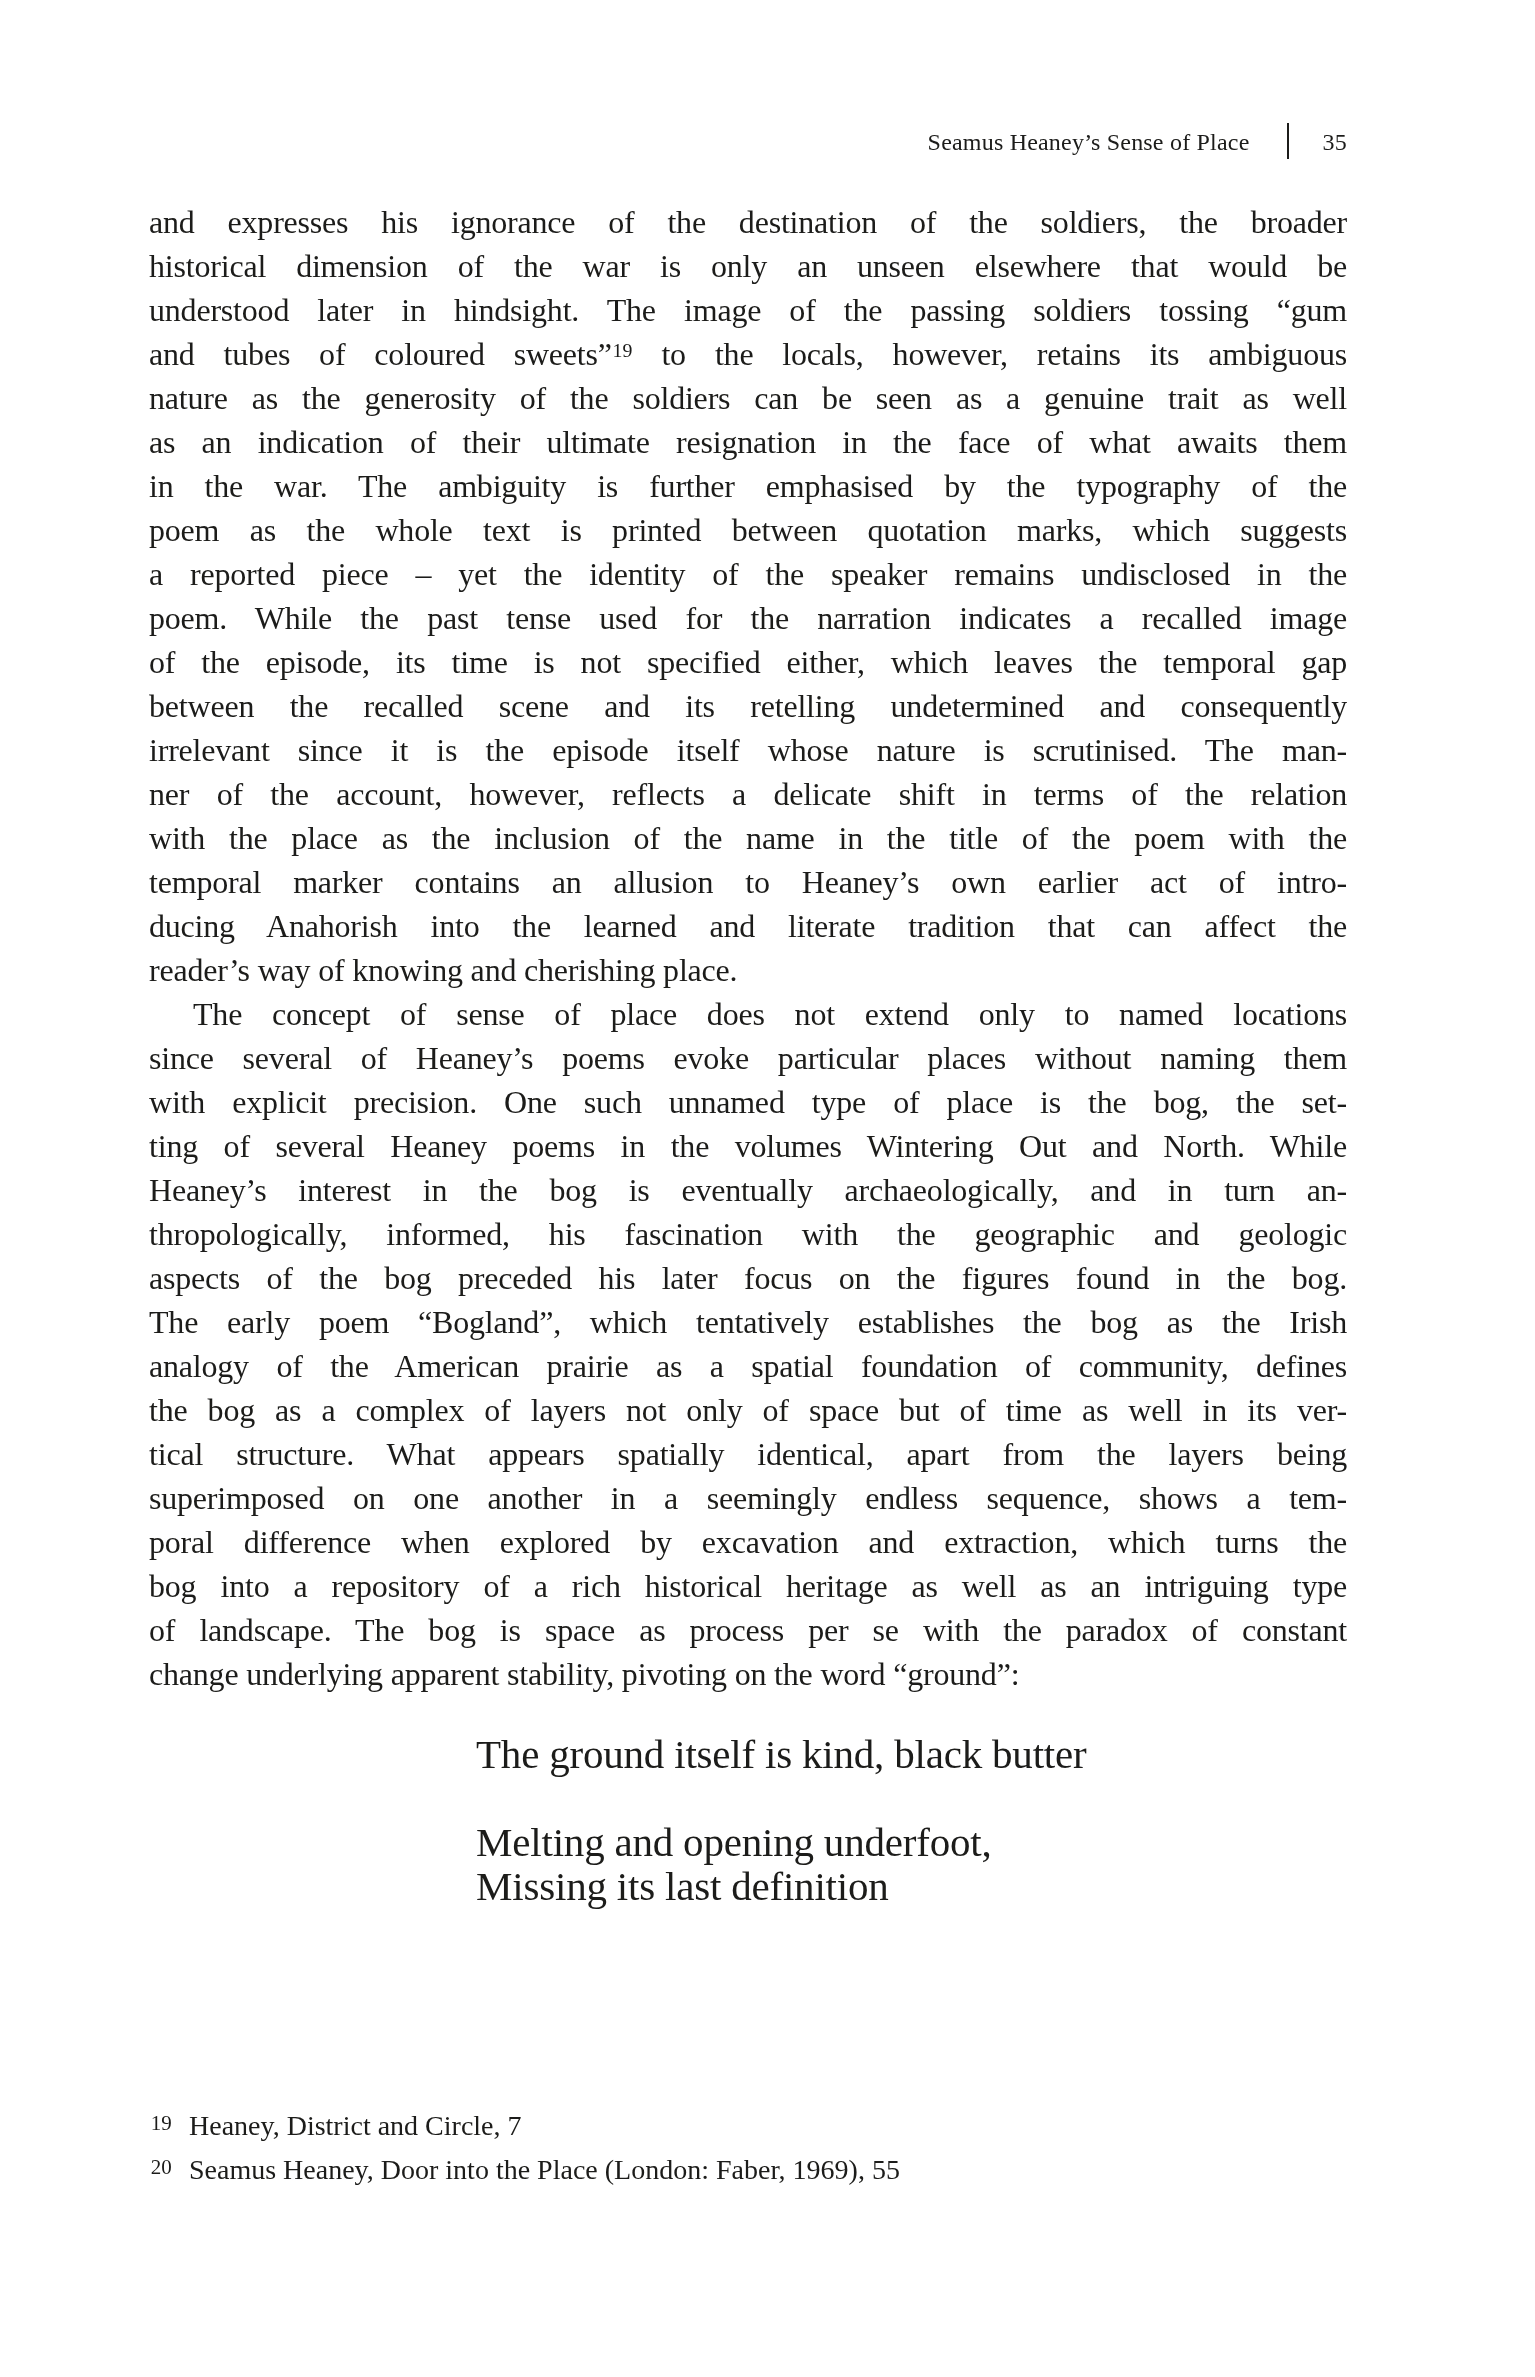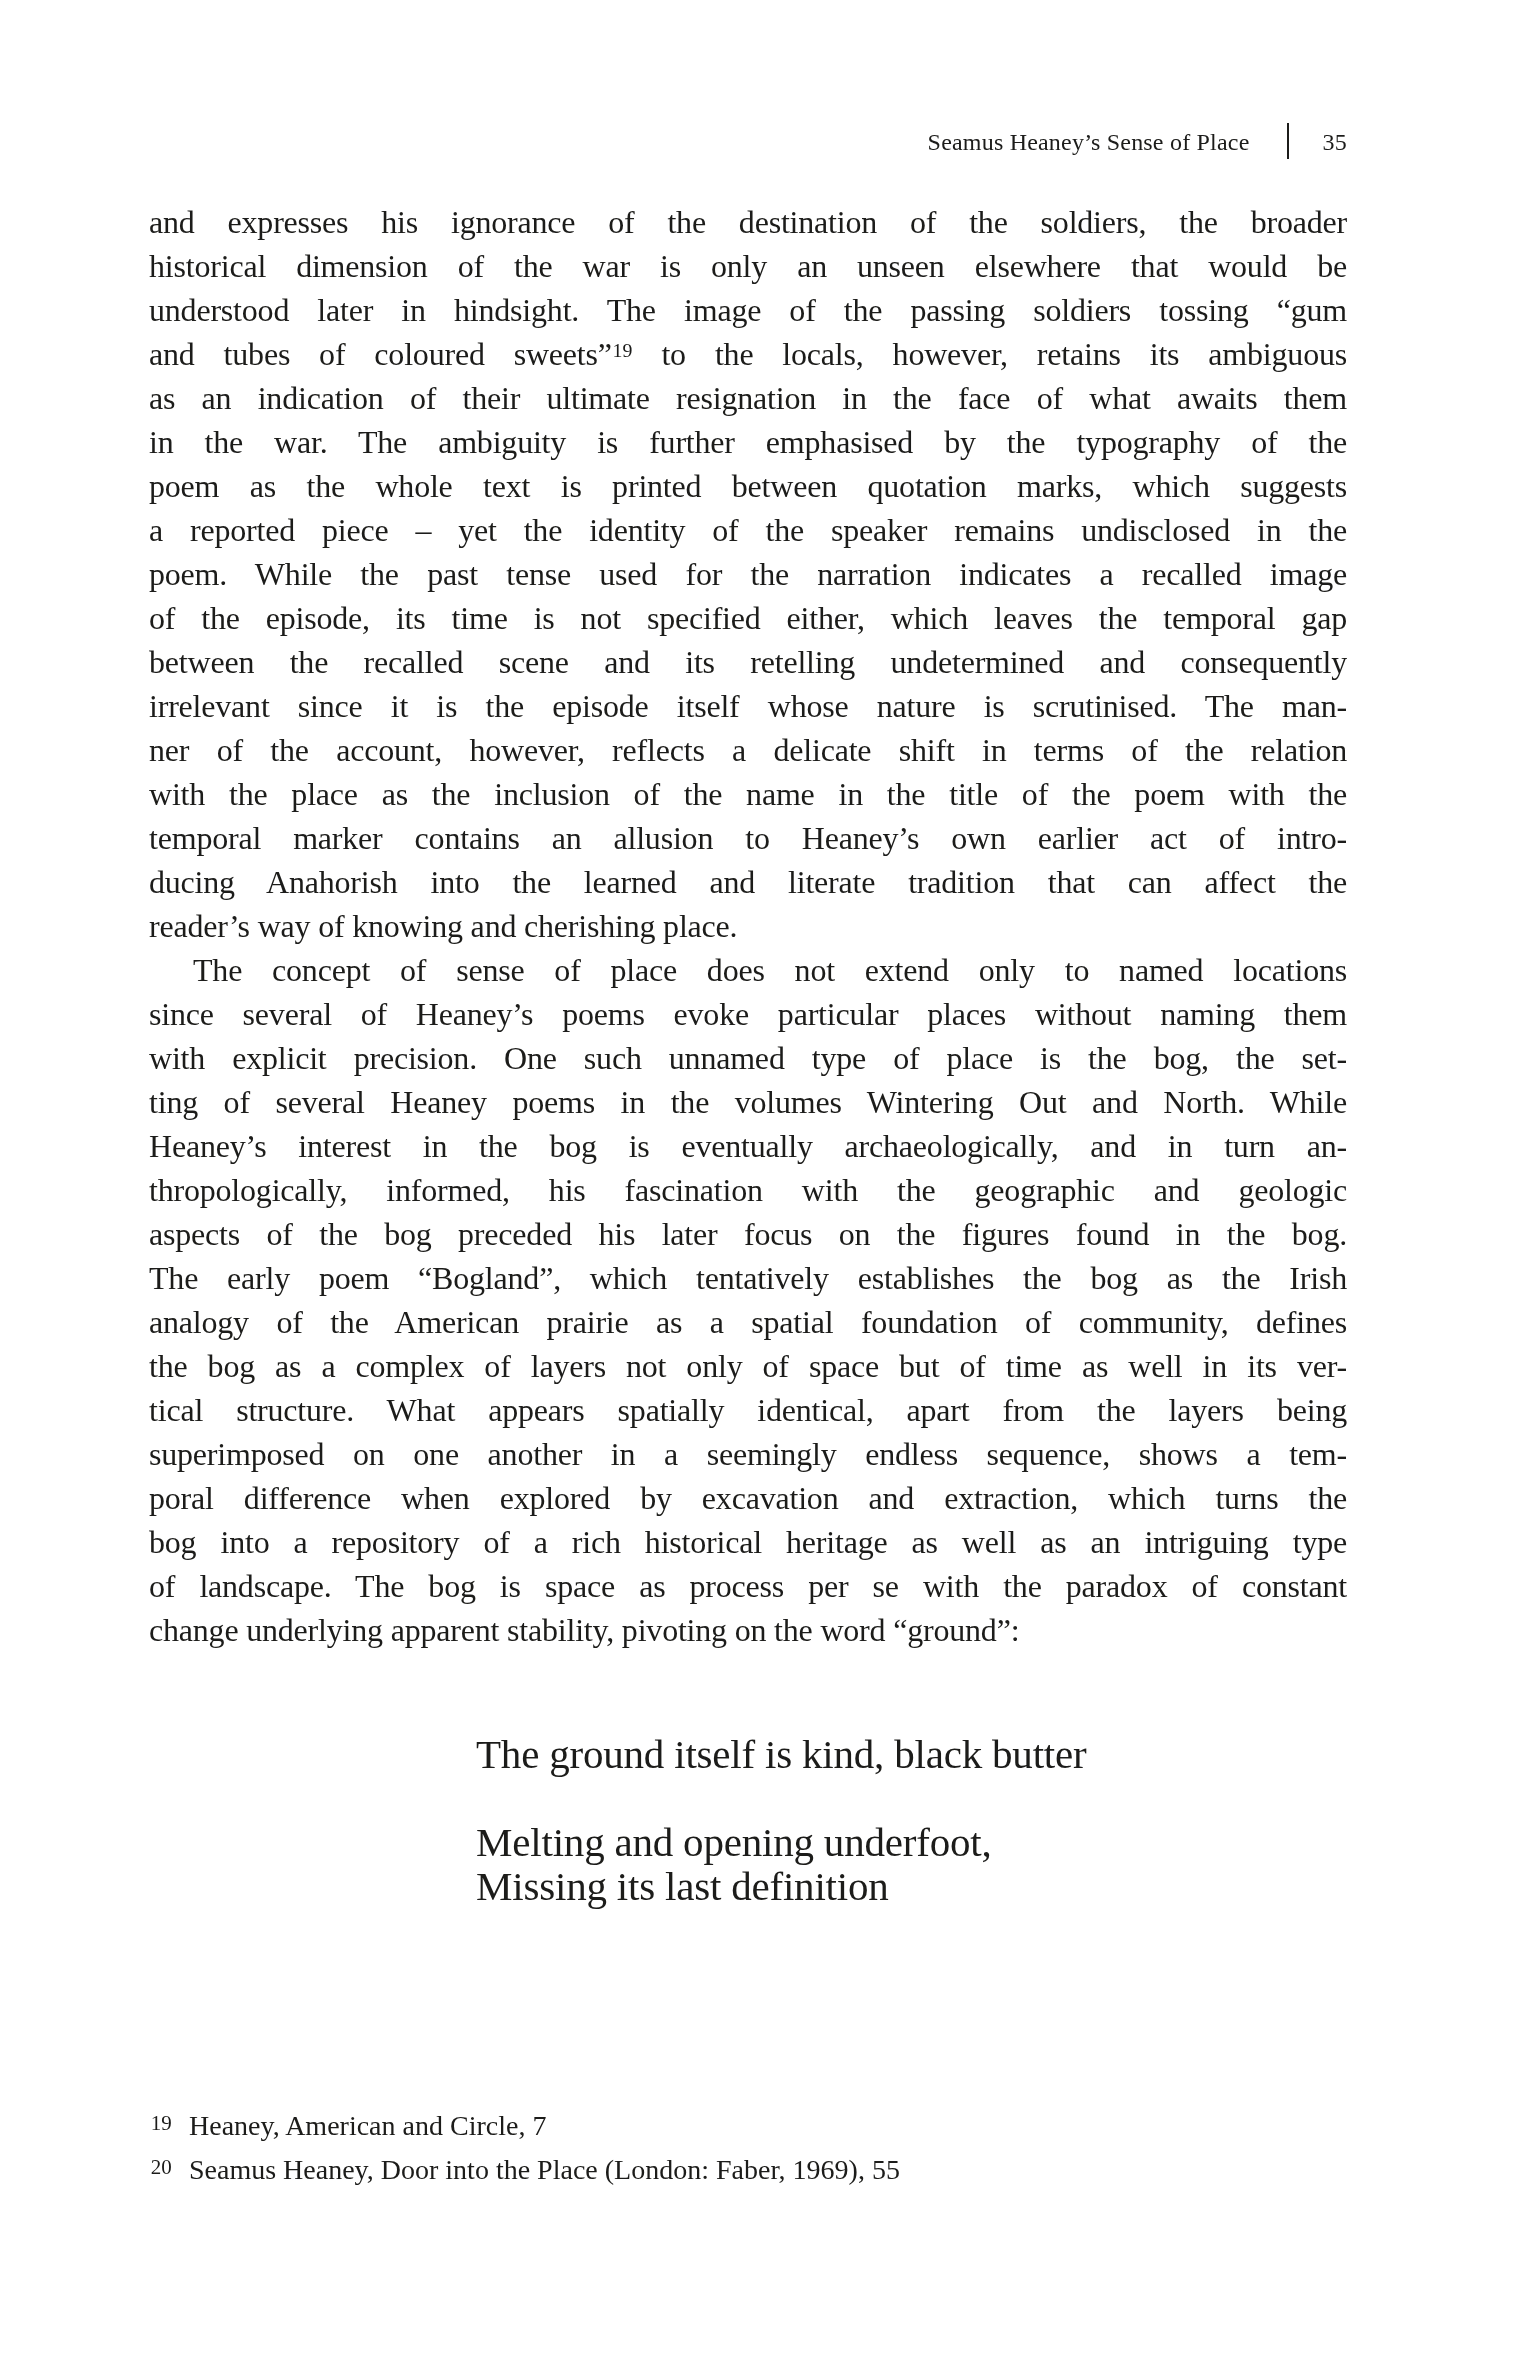--- a/index.html
+++ b/index.html
@@ -110,20 +110,21 @@
 
   <header class="running-head">
     <span>Seamus Heaney’s Sense of Place</span><span class="head-bar"></span><span>35</span>
   </header>
 
   <main class="body-text">
       <div class="line"><span>and expresses his ignorance of the destination of the soldiers, the broader</span></div>
       <div class="line"><span>historical dimension of the war is only an unseen elsewhere that would be</span></div>
       <div class="line"><span>understood later in hindsight. The image of the passing soldiers tossing “gum</span></div>
       <div class="line"><span>and tubes of coloured sweets”</span><span class="sup">19</span><span> to the locals, however, retains its ambiguous</span></div>
+      <div class="line"><span>nature as the generosity of the soldiers can be seen as a genuine trait as well</span></div>
       <div class="line"><span>as an indication of their ultimate resignation in the face of what awaits them</span></div>
       <div class="line"><span>in the war. The ambiguity is further emphasised by the typography of the</span></div>
       <div class="line"><span>poem as the whole text is printed between quotation marks, which suggests</span></div>
       <div class="line"><span>a reported piece – yet the identity of the speaker remains undisclosed in the</span></div>
       <div class="line"><span>poem. While the past tense used for the narration indicates a recalled image</span></div>
       <div class="line"><span>of the episode, its time is not specified either, which leaves the temporal gap</span></div>
       <div class="line"><span>between the recalled scene and its retelling undetermined and consequently</span></div>
       <div class="line"><span>irrelevant since it is the episode itself whose nature is scrutinised. The man-</span></div>
       <div class="line"><span>ner of the account, however, reflects a delicate shift in terms of the relation</span></div>
       <div class="line"><span>with the place as the inclusion of the name in the title of the poem with the</span></div>
@@ -149,18 +150,18 @@
     </main>
 
   <blockquote class="verse">
       <div class="line"><span>The ground itself is kind, black butter</span></div>
       <div class="line">&nbsp;</div>
       <div class="line"><span>Melting and opening underfoot,</span></div>
       <div class="line"><span>Missing its last definition</span></div>
     </blockquote>
 
   <footer class="footnotes">
-      <div class="fn"><span class="marker">19</span><span>Heaney, </span><span class="it">American and Circle</span><span>, 7</span></div>
+      <div class="fn"><span class="marker">19</span><span>Heaney, </span><span class="it">District and Circle</span><span>, 7</span></div>
       <div class="fn"><span class="marker">20</span><span>Seamus Heaney, </span><span class="it">Door into the Place</span><span> (London: Faber, 1969), 55</span></div>
     </footer>
 
 </div>
 
 
 </body></html>

